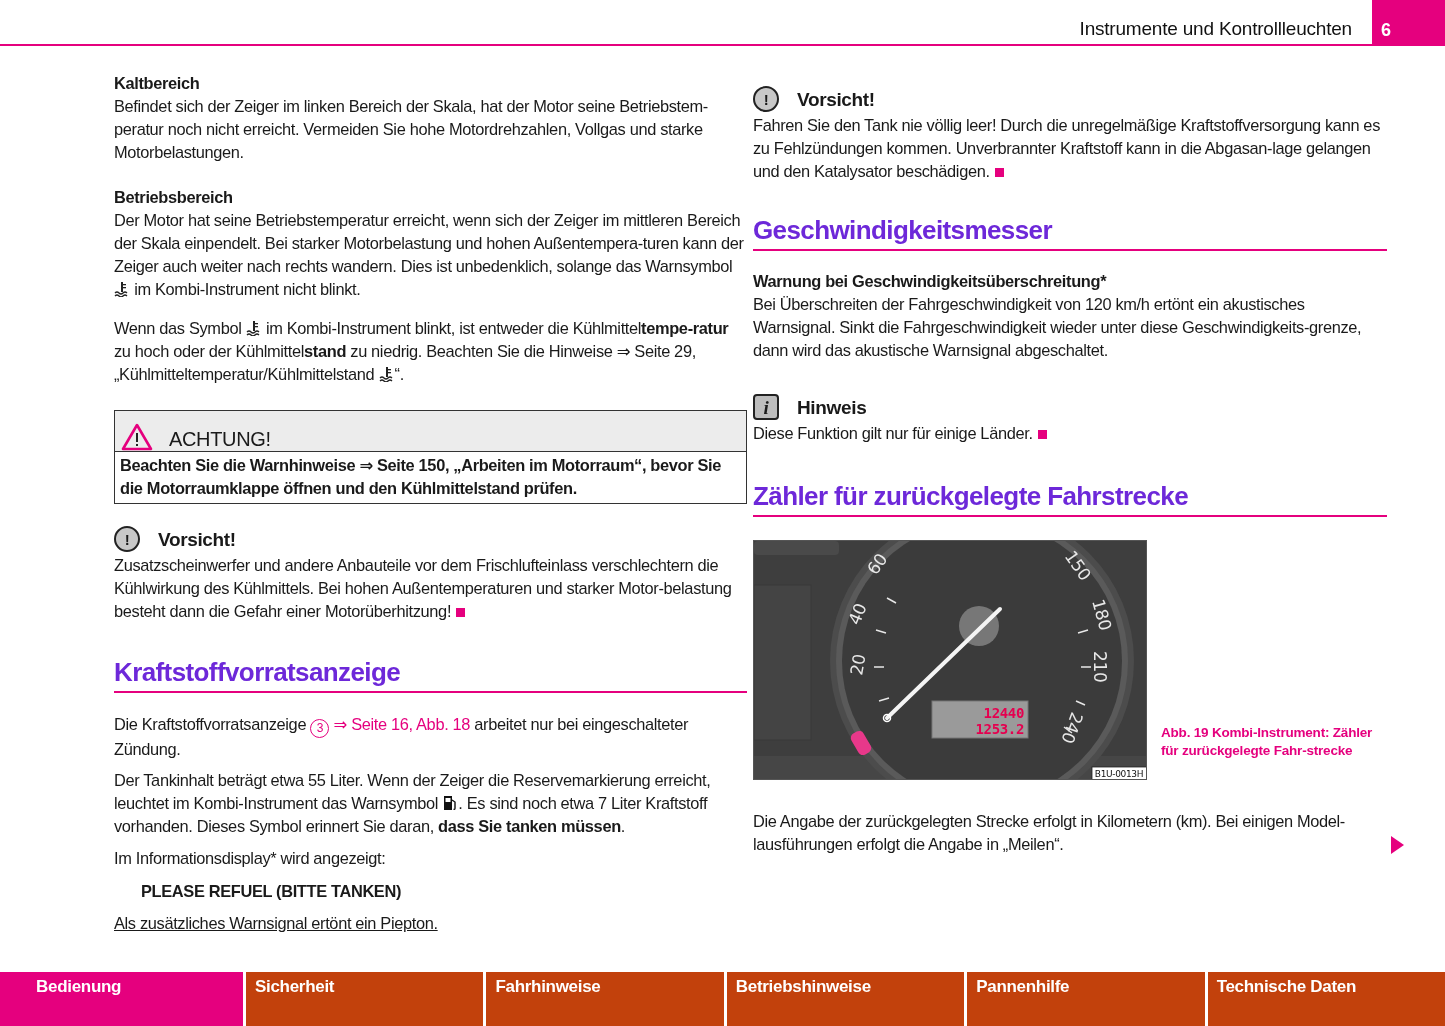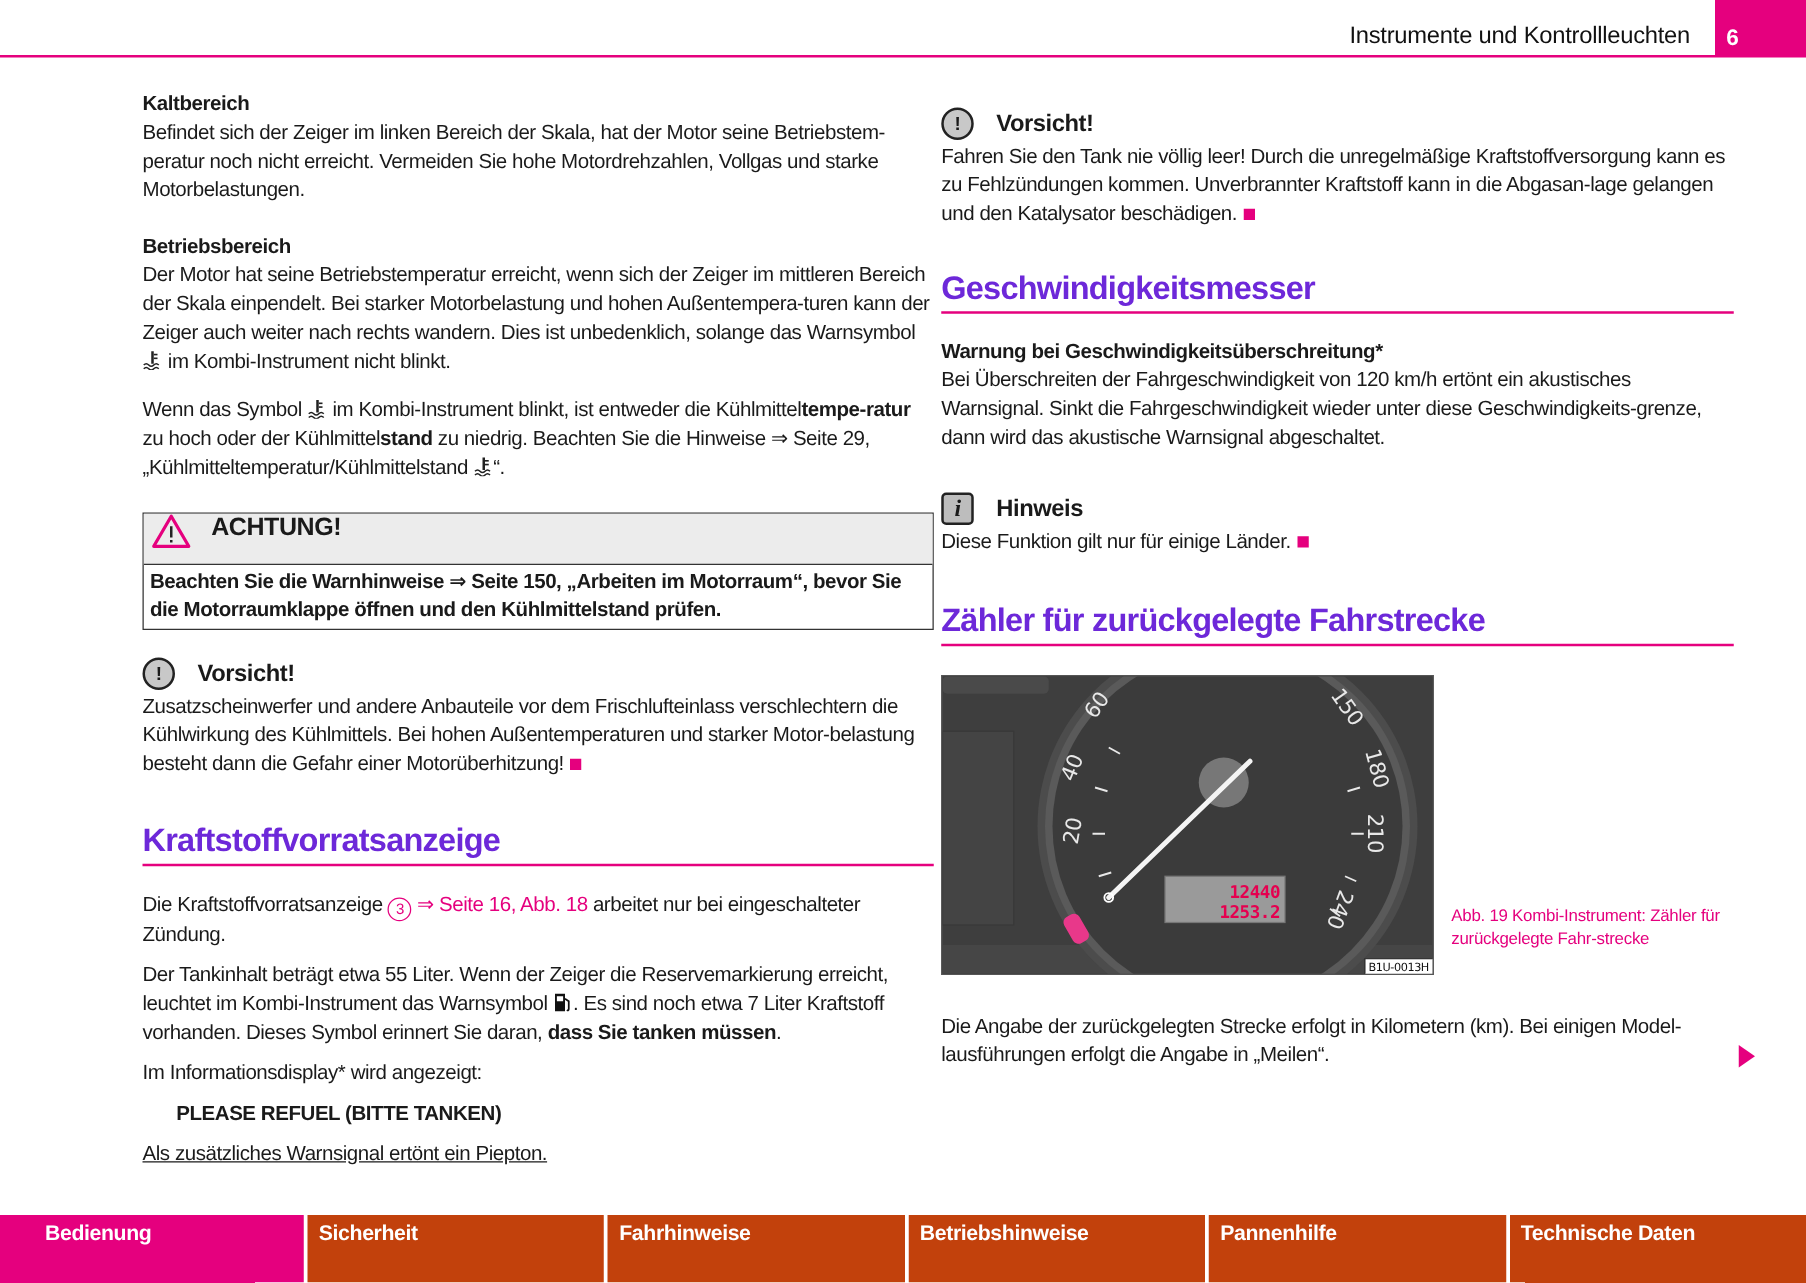--- a/index.html
+++ b/index.html
@@ -27,28 +27,28 @@
   .sym { display: inline-block; width: 16px; height: 16px; vertical-align: -2px; }
 
   .note-head { display: flex; align-items: center; font-weight: bold; font-size: 19px; height: 30px; }
   .note-head .ico { margin-right: 18px; }
   .round-ico { width: 26px; height: 26px; border-radius: 50%; border: 2px solid #222; background: #c8c8c8;
      box-sizing: border-box; display: flex; align-items: center; justify-content: center; font-weight: bold; font-size: 15px; }
   .info-ico { width: 26px; height: 26px; border-radius: 4px; border: 2px solid #222; background: #bdbdbd;
      box-sizing: border-box; display: flex; align-items: center; justify-content: center; font-weight: bold; font-style: italic; font-family: "Liberation Serif", serif; font-size: 19px; }
 
   .warn-box { position: absolute; left: 0; top: 324px; width: 633px; border: 1.5px solid #333; box-sizing: border-box; }
-  .warn-box .wh { background: #ececec; border-bottom: 1.5px solid #333; height: 40px; display: flex; align-items: flex-start; padding-left: 6px; font-weight: bold; font-size: 20px; }
+  .warn-box .wh { background: #ececec; border-bottom: 1.5px solid #333; height: 40px; display: flex; align-items: flex-end; padding-left: 6px; font-weight: normal; font-size: 20px; }
   .warn-box .wb { padding: 2px 5px 3px 5px; font-weight: bold; }
 
   .circ-num { display: inline-flex; width: 19px; height: 19px; border: 1.5px solid #e5007e; border-radius: 50%; color: #e5007e;
     font-size: 12px; align-items: center; justify-content: center; box-sizing: border-box; vertical-align: -2px; }
 
   .fig { position: absolute; left: 0; top: 456px; width: 394px; height: 240px; background: #3d3d3d; border: 1.5px solid #555; box-sizing: border-box; overflow: hidden; }
-  .fig-caption { position: absolute; left: 408px; top: 640px; width: 226px; color: #e5007e; font-weight: normal; font-size: 13.5px; line-height: 18px; letter-spacing: -0.2px; }
+  .fig-caption { position: absolute; left: 408px; top: 640px; width: 226px; color: #e5007e; font-weight: bold; font-size: 13.5px; line-height: 18px; letter-spacing: -0.2px; }
   .next-arrow { position: absolute; left: 1391px; top: 836px; width: 0; height: 0; border-top: 9px solid transparent; border-bottom: 9px solid transparent; border-left: 13px solid #e5007e; }
 
   .footer { position: absolute; left: 0; top: 972px; width: 1445px; height: 54px; display: flex; gap: 3px; }
   .tab { flex: 1; background: #c2410c; color: #fff; font-weight: bold; font-size: 17px; padding: 5px 0 0 9px; box-sizing: border-box; letter-spacing: -0.3px; }
   .tab.active { background: #e5007e; padding-left: 36px; flex: 0 0 243px; }
 </style>
 </head>
 <body>
 
 <div class="hdr-title">Instrumente und Kontrollleuchten</div>

